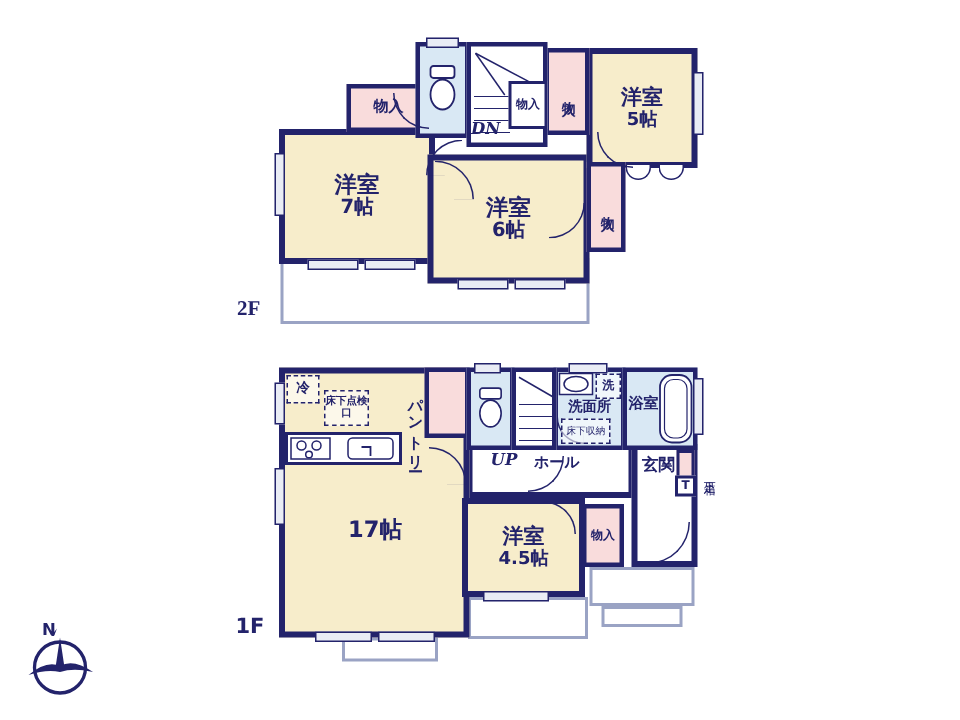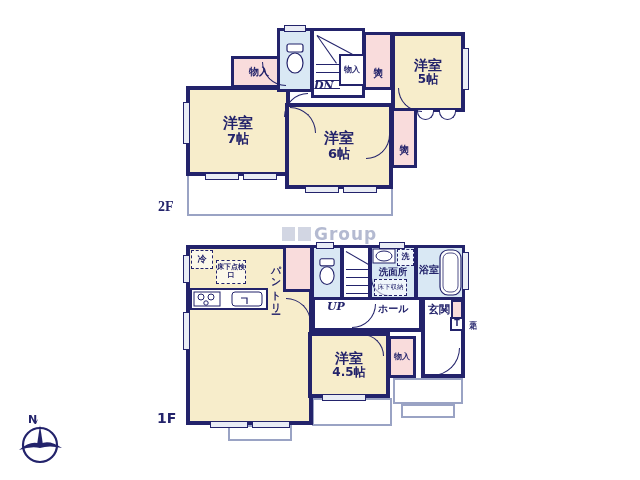--- a/index.html
+++ b/index.html
@@ -95,36 +95,32 @@
     <div class="abs casement" style="left:417px;top:110px;width:17px;height:10px;"></div>
     <div class="abs casement" style="left:439px;top:110px;width:17px;height:10px;"></div>
 
     <div class="abs arc tl" style="left:284px;top:93px;width:24px;height:24px;"></div>
     <div class="abs arc bl" style="left:262px;top:62px;width:24px;height:24px;"></div>
     <div class="abs arc tr" style="left:290px;top:107px;width:26px;height:26px;"></div>
     <div class="abs arc bl" style="left:398px;top:88px;width:24px;height:24px;"></div>
     <div class="abs arc br" style="left:366px;top:135px;width:24px;height:24px;"></div>
   </div>
 
-  <div class="abs" style="left:282px;top:224px;display:flex;align-items:center;gap:3px;">
-    <span class="wmblock" style="display:inline-block;width:13px;height:14px;"></span>
-    <span class="wmblock" style="display:inline-block;width:13px;height:14px;"></span>
-    <span class="wm">Group</span>
-  </div>
 
   <div>
     <span class="abs floorlbl" style="left:157px;top:410px;">1F</span>
 
     <div class="abs outl z0" style="left:393px;top:378px;width:70px;height:26px;"></div>
     <div class="abs outl z0" style="left:401px;top:404px;width:54px;height:14px;"></div>
     <div class="abs outl z0" style="left:312px;top:398px;width:80px;height:28px;"></div>
     <div class="abs outl z0" style="left:228px;top:425px;width:64px;height:16px;"></div>
 
     <div class="abs room croom z1" style="left:186px;top:245px;width:127px;height:180px;"></div>
     <div class="abs z5" style="left:190px;top:345px;width:120px;text-align:center;">
+      <div class="lbl" style="font-size:15px;">17帖</div>
     </div>
     <div class="abs dash" style="left:191px;top:250px;width:22px;height:19px;">
       <span class="lbl" style="font-size:9px;">冷</span>
     </div>
     <div class="abs dash" style="left:216px;top:260px;width:30px;height:24px;">
       <span class="lbl" style="font-size:7px;">床下点検口</span>
     </div>
     <span class="abs lbl vert z5" style="left:270px;top:248px;height:72px;font-size:10px;">パントリー</span>
 
     <div class="abs b2 whitebg z2" style="left:190px;top:288px;width:78px;height:22px;border:2px solid var(--wall);">
@@ -167,21 +163,21 @@
     </div>
 
     <div class="abs room b3 wet z1" style="left:415px;top:245px;width:50px;height:55px;"></div>
     <span class="abs lbl z5" style="left:419px;top:264px;font-size:10px;">浴室</span>
     <svg class="abs z5" style="left:439px;top:249px;" width="23" height="47" viewBox="0 0 23 47">
       <rect x="1" y="1" width="21" height="45" rx="8" fill="#fff" stroke="#23236B" stroke-width="1.2"></rect>
       <rect x="4" y="4" width="15" height="39" rx="6" fill="none" stroke="#23236B" stroke-width="0.8"></rect>
     </svg>
 
     <div class="abs room whitebg z0" style="left:311px;top:296px;width:112px;height:36px;"></div>
-    <span class="abs lbl z5" style="left:378px;top:303px;font-size:10px;">ホール</span>
+    <span class="abs lbl z5" style="left:356px;top:303px;font-size:10px;">ホール</span>
     <div class="abs room whitebg z0" style="left:421px;top:296px;width:44px;height:82px;"></div>
     <span class="abs lbl z5" style="left:428px;top:304px;font-size:11px;">玄関</span>
     <div class="abs room b2 pink z2" style="left:451px;top:300px;width:12px;height:25px;"></div>
     <div class="abs room b2 whitebg z2" style="left:450px;top:317px;width:14px;height:14px;">
       <span class="lbl" style="font-size:8px;">T</span>
     </div>
     <span class="abs lbl vert z5" style="left:468px;top:296px;height:38px;font-size:8px;font-weight:400;">下足箱</span>
 
     <div class="abs room croom z1" style="left:308px;top:332px;width:82px;height:66px;">
       <span class="lbl" style="font-size:14px;">洋室</span>

